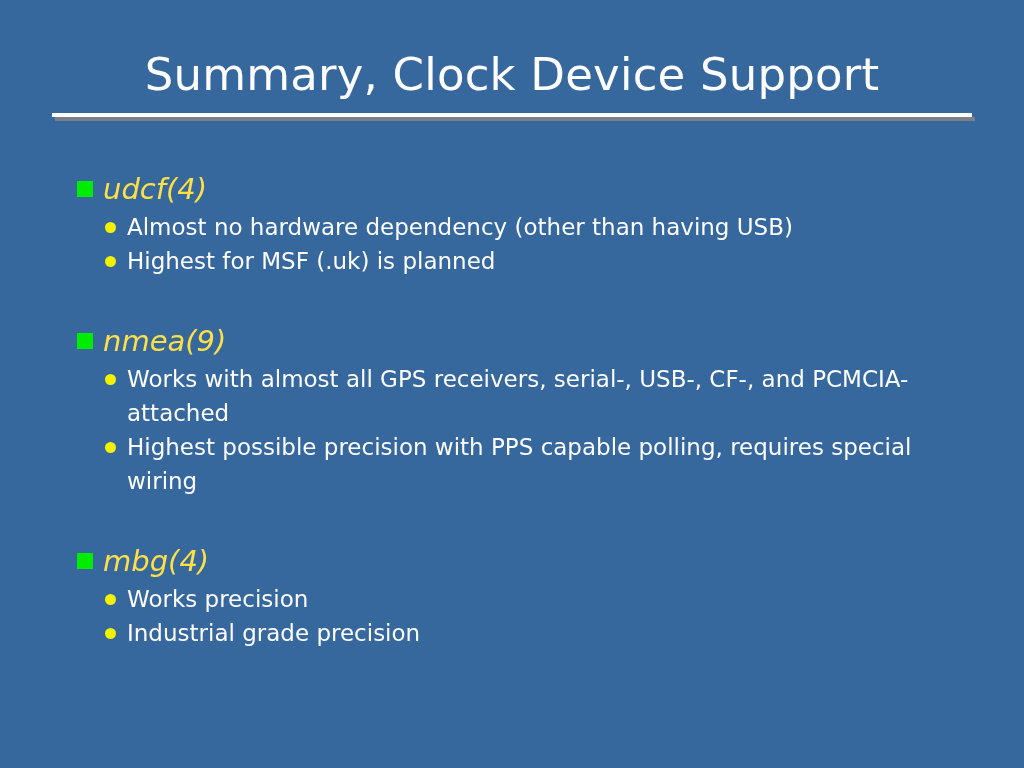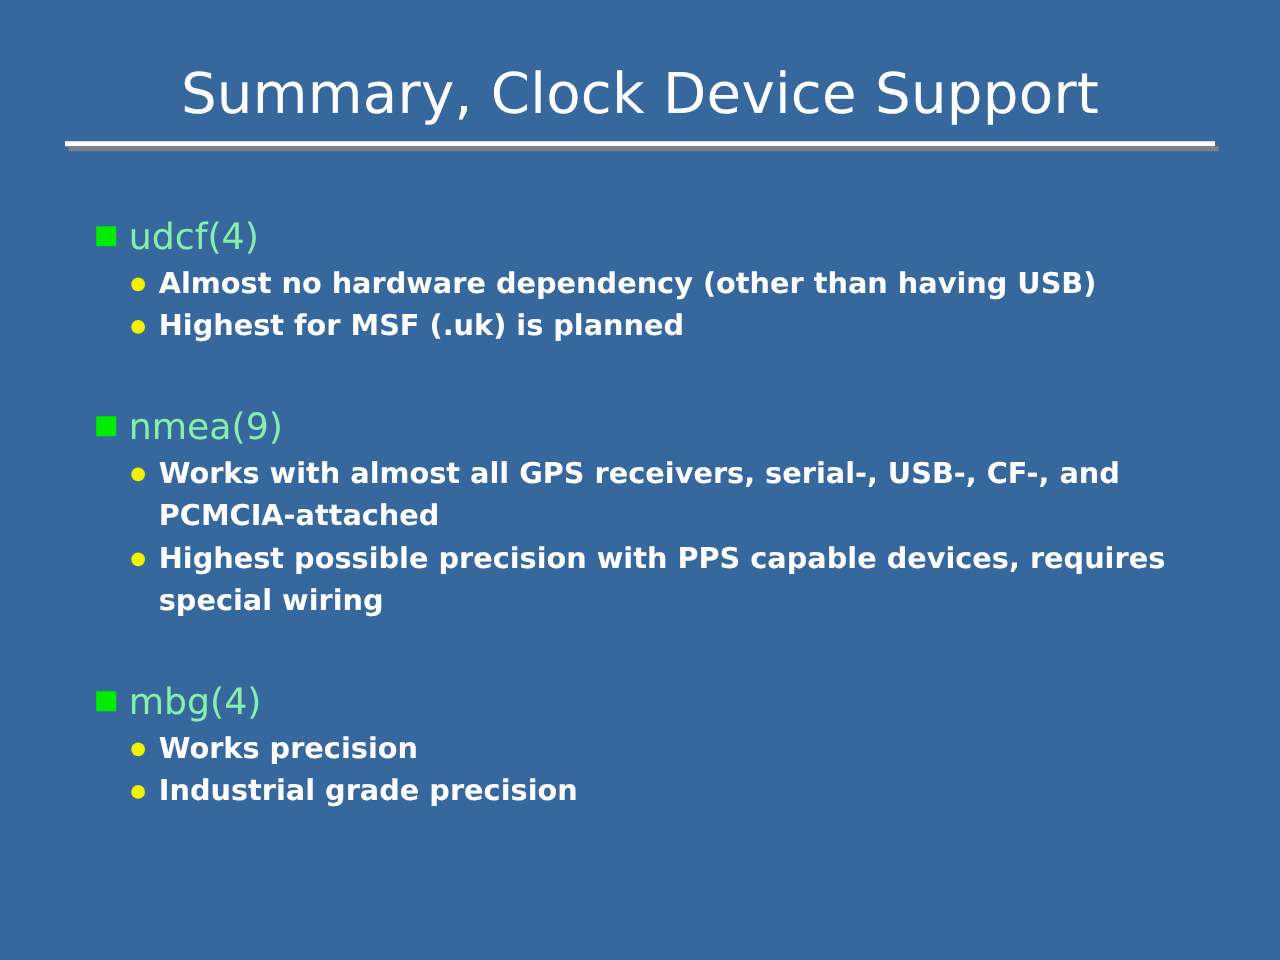--- a/index.html
+++ b/index.html
@@ -81,24 +81,25 @@
   .l1-marker {
     position: absolute;
     left: 5px;
     top: 11px;
     width: 16px;
     height: 16px;
     background: #00ec00;
   }
   .l1-text {
     display: block;
-    color: #86efac;
+    color: #fde047;
     font-size: 29px;
     line-height: 38px;
     white-space: nowrap;
+    font-style: italic;
   }
 
   
   .l2-list {
     margin: 0;
     padding: 0;
     list-style: none;
   }
   .l2-row {
     position: relative;
@@ -113,21 +114,20 @@
     width: 11px;
     height: 11px;
     border-radius: 50%;
     background: #f2f200;
   }
   .l2-text {
     display: block;
     color: #fdfdff;
     font-size: 23px;
     line-height: 34px;
-    font-weight: bold;
   }
 </style>
 </head>
 <body>
 
 <div class="slide">
 
   <div class="title-block">
     <span class="slide-title">Summary, Clock Device Support</span>
   </div>
@@ -158,21 +158,21 @@
         <span class="l1-marker"></span>
         <span class="l1-text">nmea(9)</span>
       </div>
       <ul class="l2-list">
         <li class="l2-row">
           <span class="l2-marker"></span>
           <span class="l2-text">Works with almost all GPS receivers, serial-, USB-, CF-, and PCMCIA-attached</span>
         </li>
         <li class="l2-row">
           <span class="l2-marker"></span>
-          <span class="l2-text">Highest possible precision with PPS capable devices, requires special wiring</span>
+          <span class="l2-text">Highest possible precision with PPS capable polling, requires special wiring</span>
         </li>
       </ul>
     </div>
 
     <div class="section">
       <div class="l1-row">
         <span class="l1-marker"></span>
         <span class="l1-text">mbg(4)</span>
       </div>
       <ul class="l2-list">

